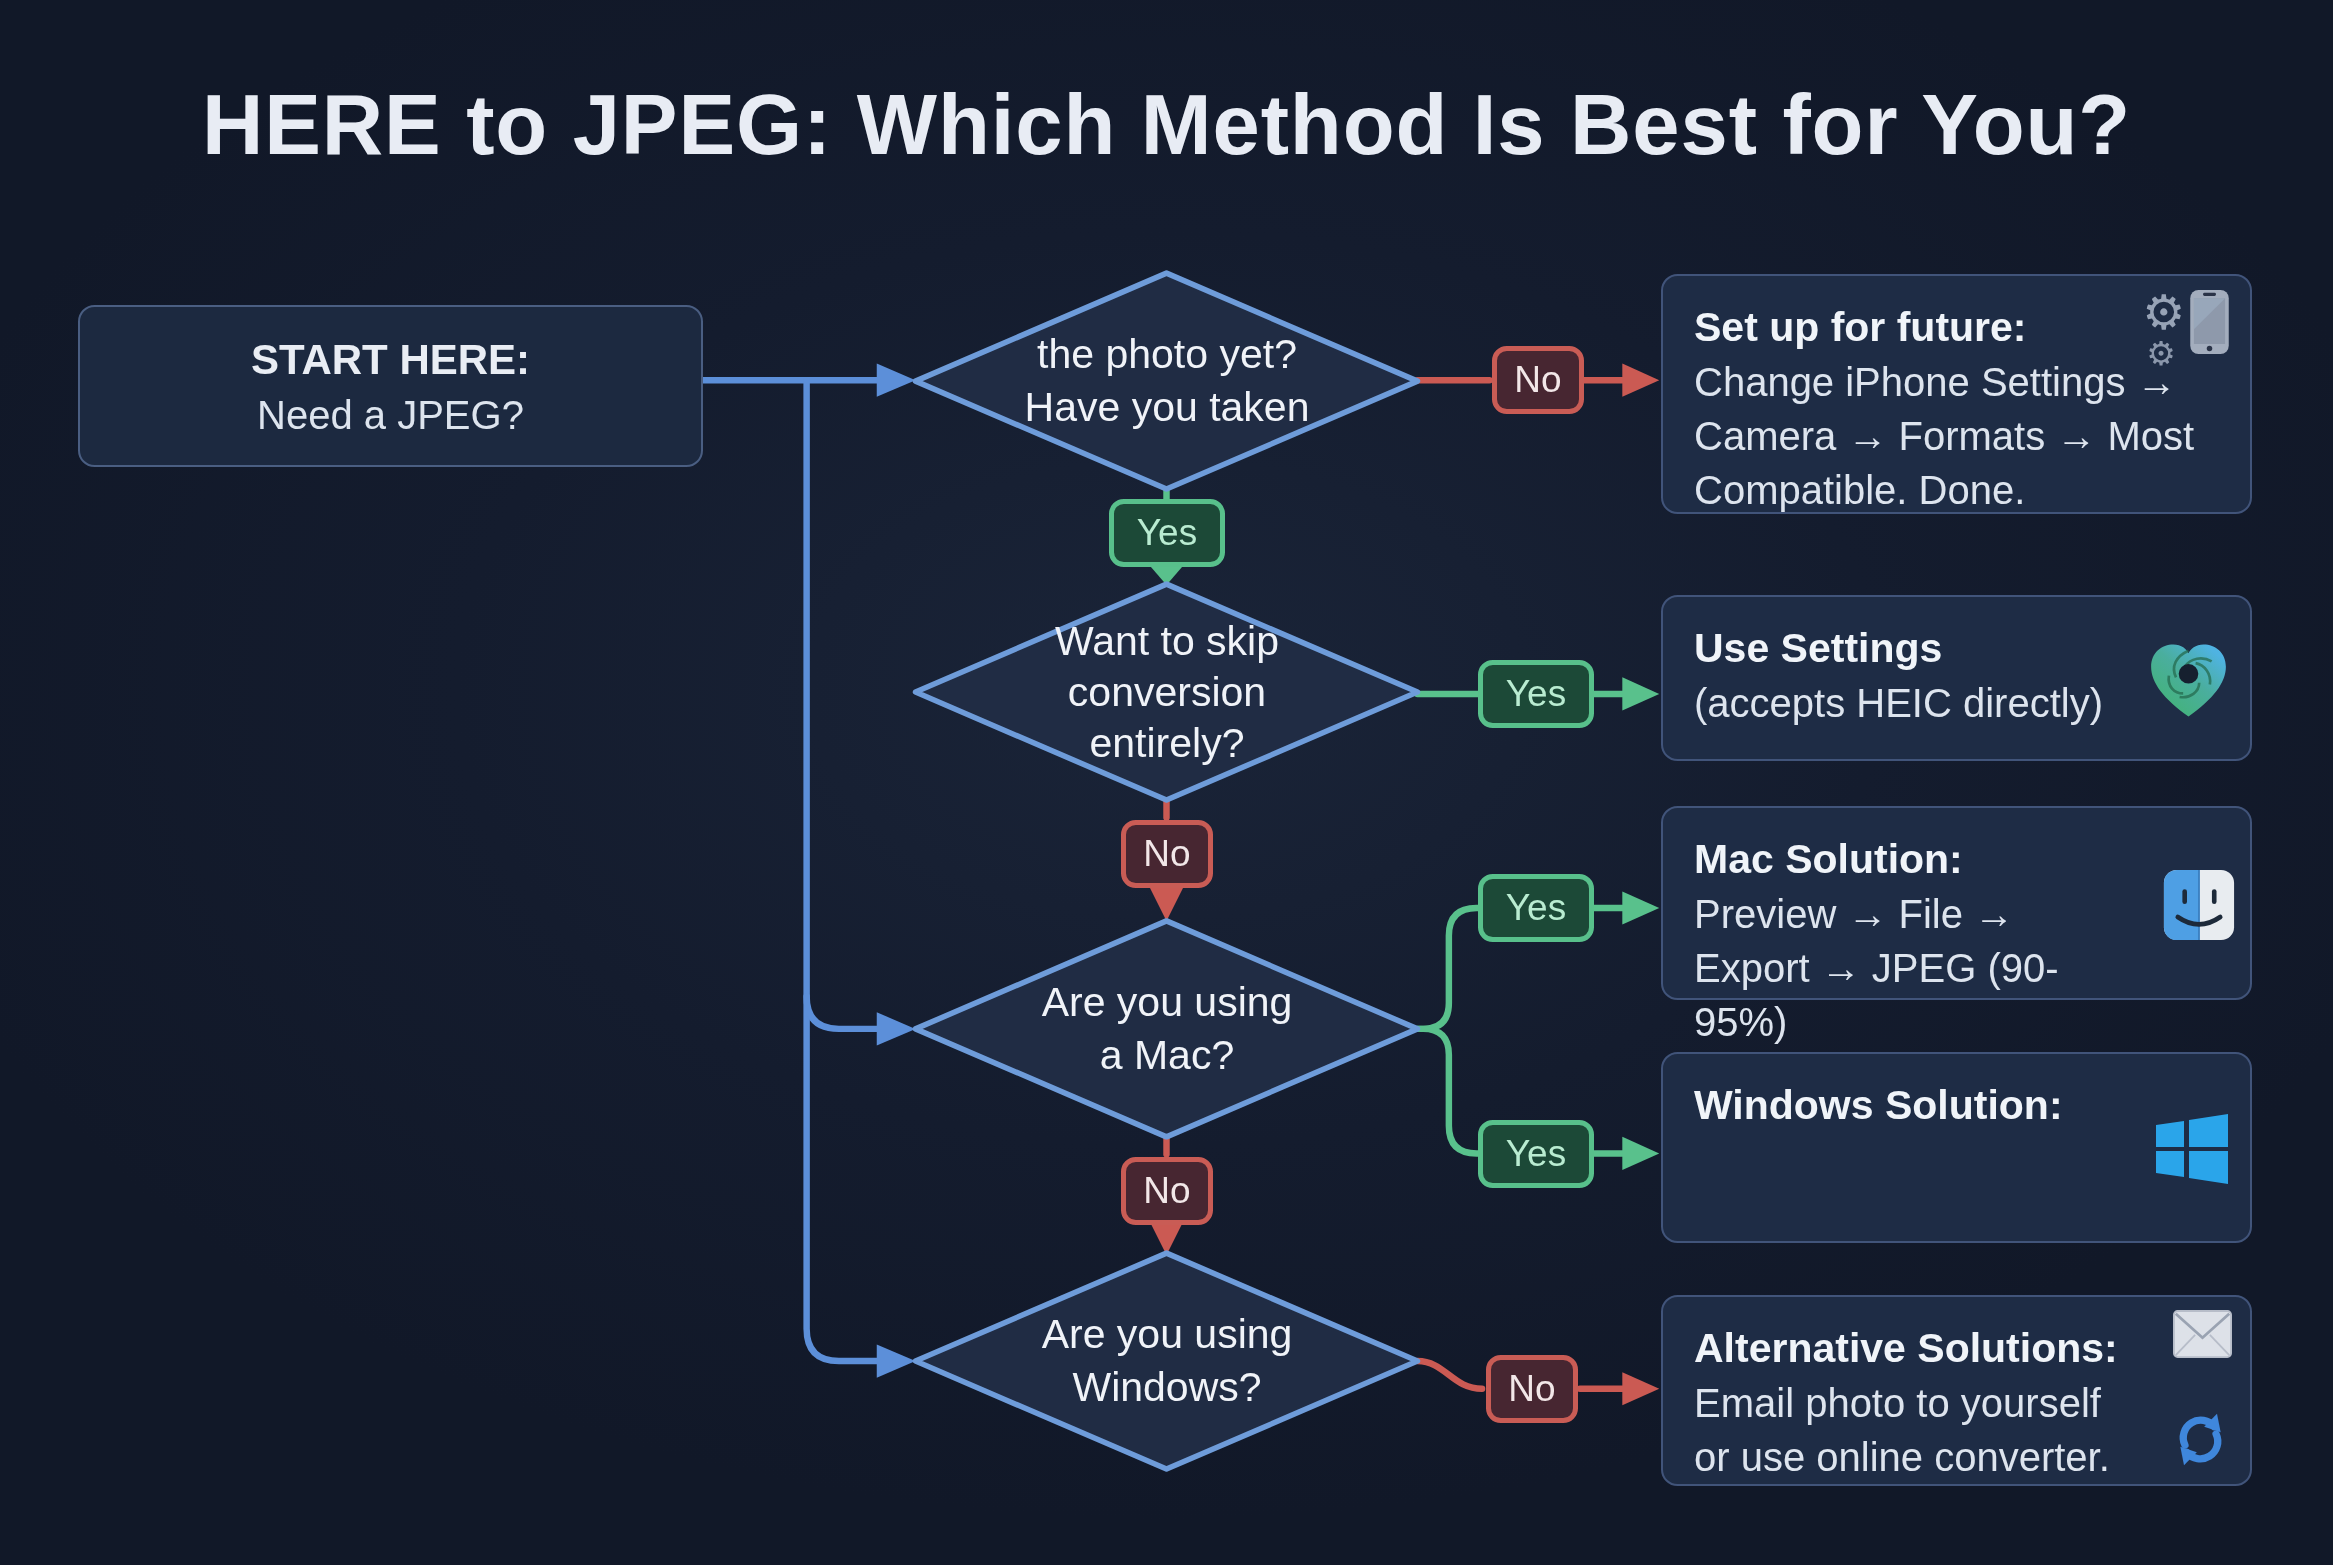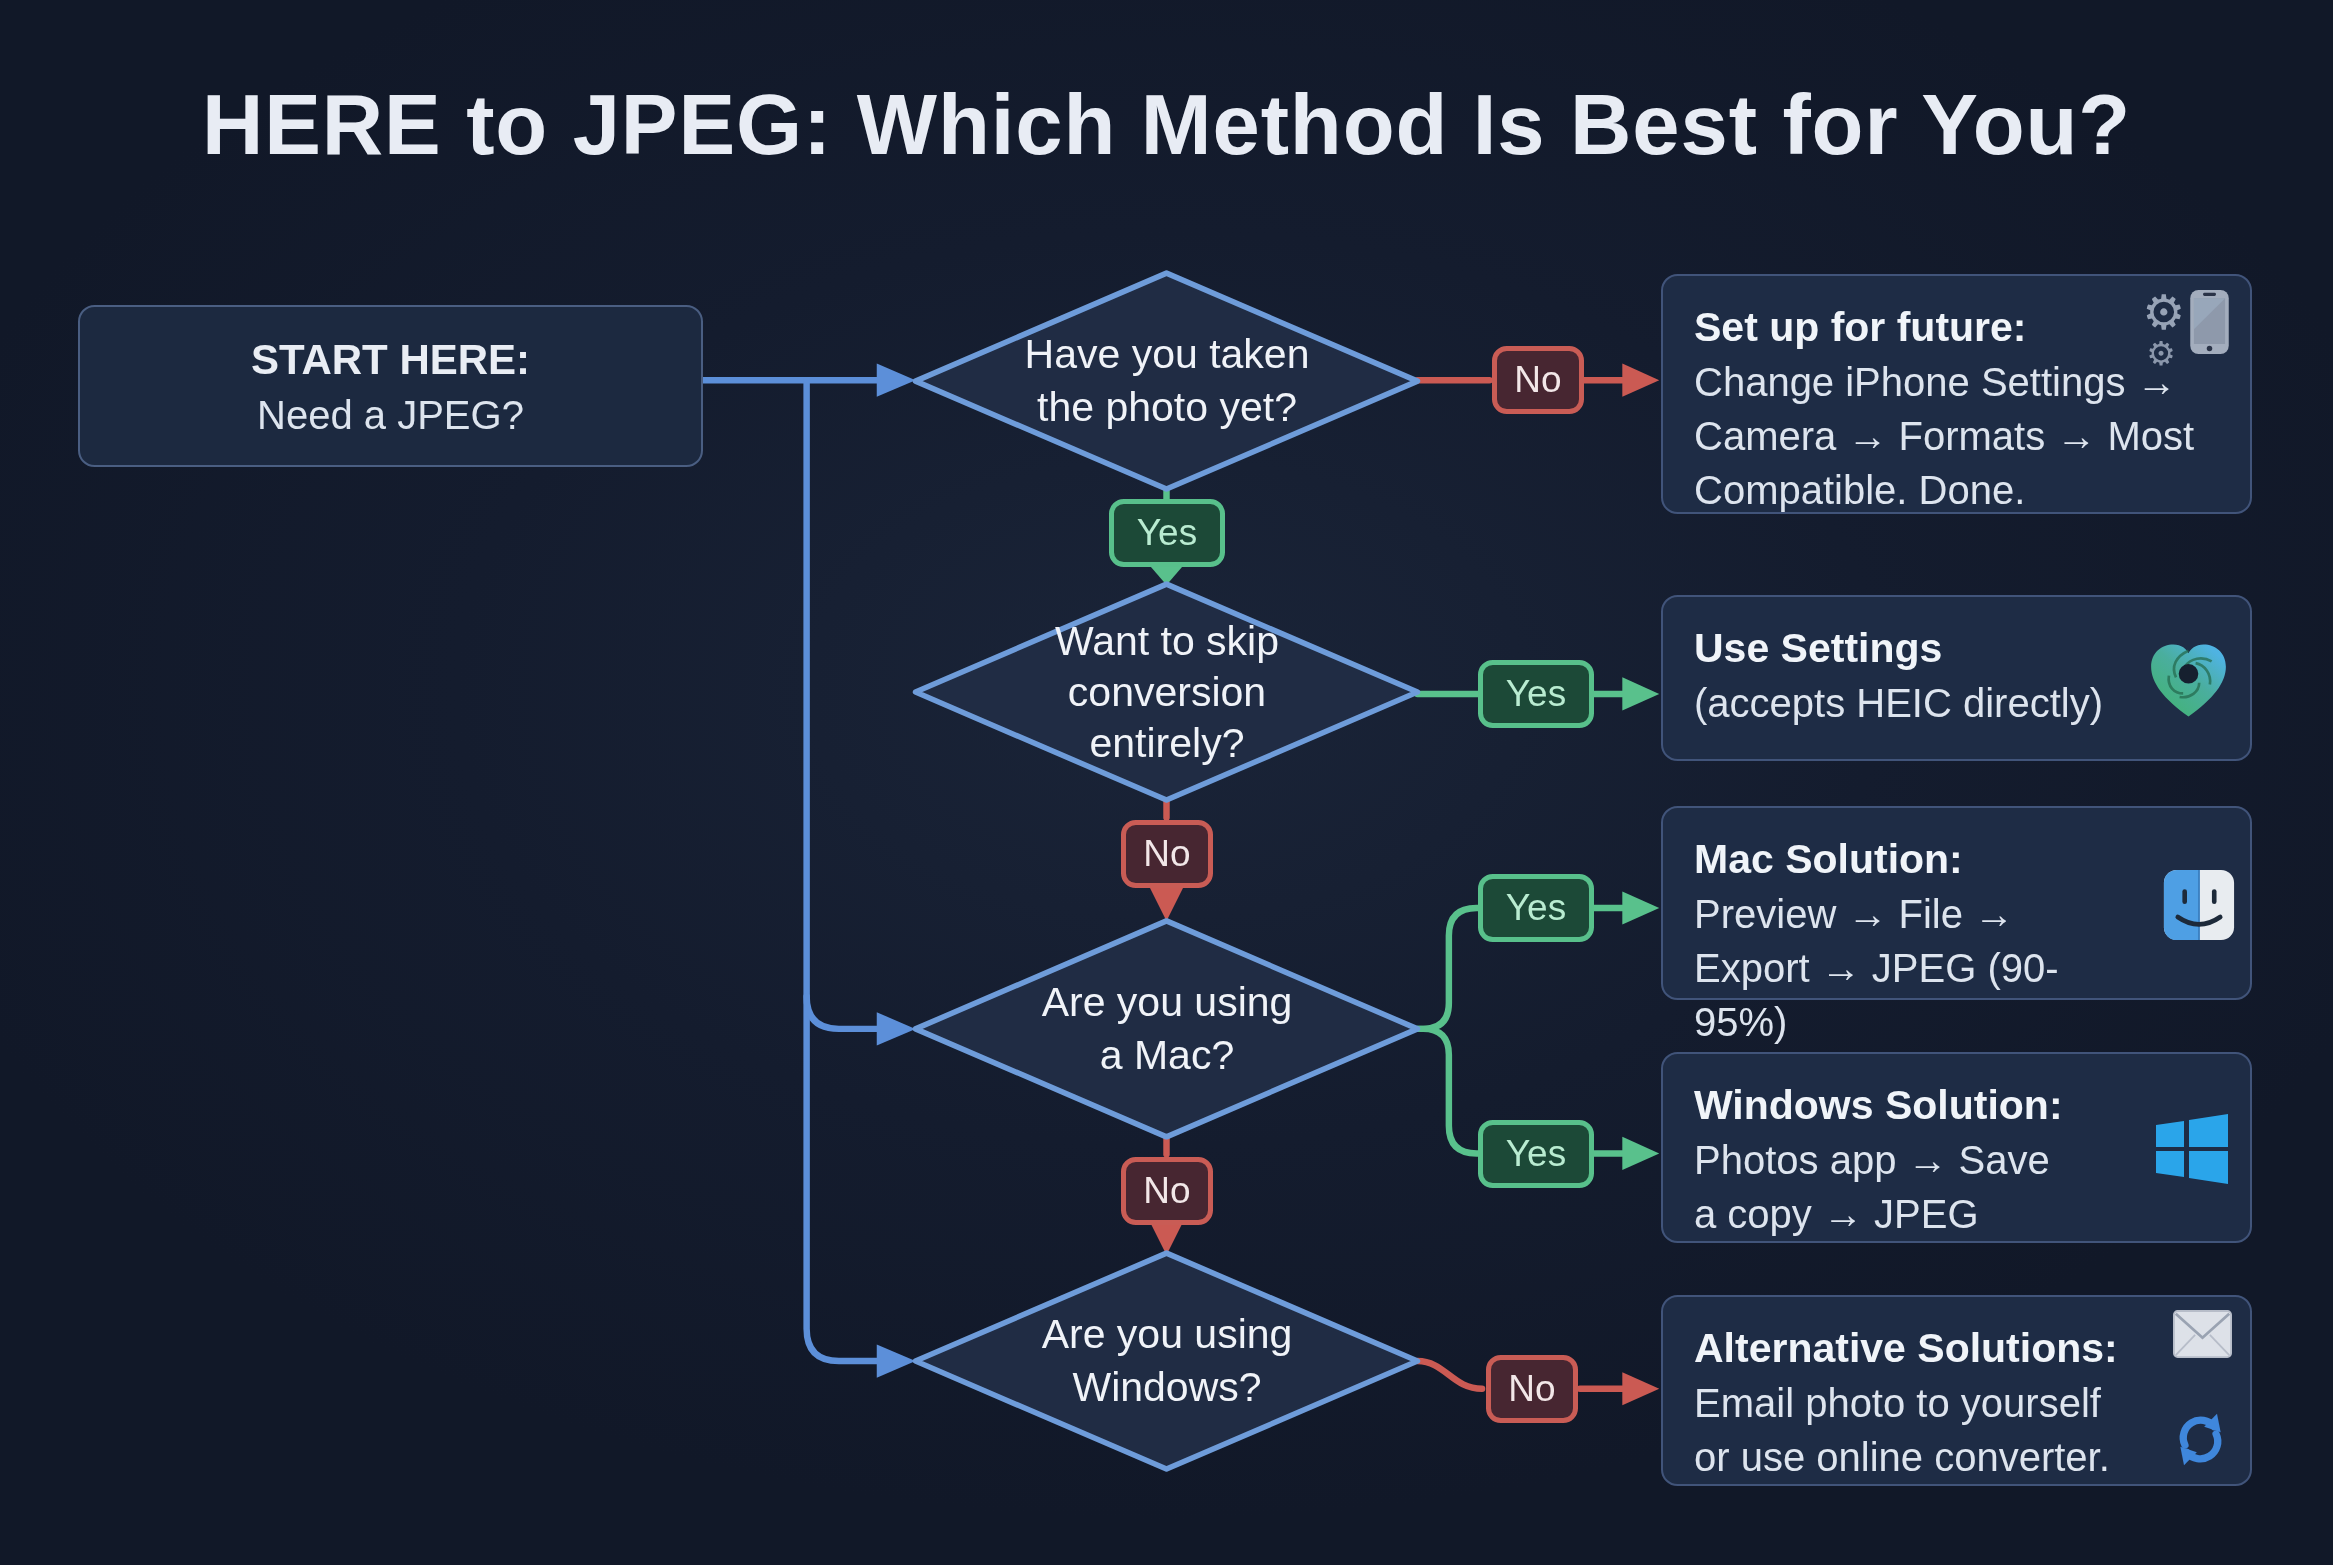--- a/index.html
+++ b/index.html
@@ -107,22 +107,22 @@
   </svg>
 
   <div class="title">HERE to JPEG: Which Method Is Best for You?</div>
 
   <div class="node start-node">
     <div class="start-heading">START HERE:</div>
     <div class="start-sub">Need a JPEG?</div>
   </div>
 
   <div class="diamond-text" style="left:1167px;top:381px;">
+    <span class="dline">the photo yet?</span>
     <span class="dline">Have you taken</span>
-    <span class="dline">the photo yet?</span>
   </div>
   <div class="diamond-text" style="left:1167px;top:692px;line-height:51px;">
     <span class="dline">Want to skip</span>
     <span class="dline">conversion</span>
     <span class="dline">entirely?</span>
   </div>
   <div class="diamond-text" style="left:1167px;top:1029px;">
     <span class="dline">Are you using</span>
     <span class="dline">a Mac?</span>
   </div>
@@ -189,21 +189,20 @@
       <path d="M15 1 H39 V77 H15 C7 77 1 71 1 63 V15 C1 7 7 1 15 1 Z" fill="#4e9fe4"></path>
       <path d="M39 1 V77" stroke="#3a7fc0" stroke-width="2"></path>
       <rect x="21" y="22" width="5" height="16" rx="2.5" fill="#1d2a3a"></rect>
       <rect x="53" y="22" width="5" height="16" rx="2.5" fill="#1d2a3a"></rect>
       <path d="M16 52 Q39 68 62 52" stroke="#1d2a3a" stroke-width="5" fill="none" stroke-linecap="round"></path>
     </svg>
   </div>
 
   <div class="node sol" id="sol-windows">
     <div class="sol-heading">Windows Solution:</div>
-    <div class="sol-body">Photos app → Save a copy → JPEG</div>
     <svg class="icon-abs" style="right:22px;top:59px;" width="72" height="72" viewBox="0 0 72 72">
       <g fill="#2aa5ea">
         <polygon points="0,12 28,8 28,34 0,34"></polygon>
         <polygon points="33,7 72,1 72,34 33,34"></polygon>
         <polygon points="0,38 28,38 28,64 0,60"></polygon>
         <polygon points="33,38 72,38 72,71 33,65"></polygon>
       </g>
     </svg>
   </div>
 

